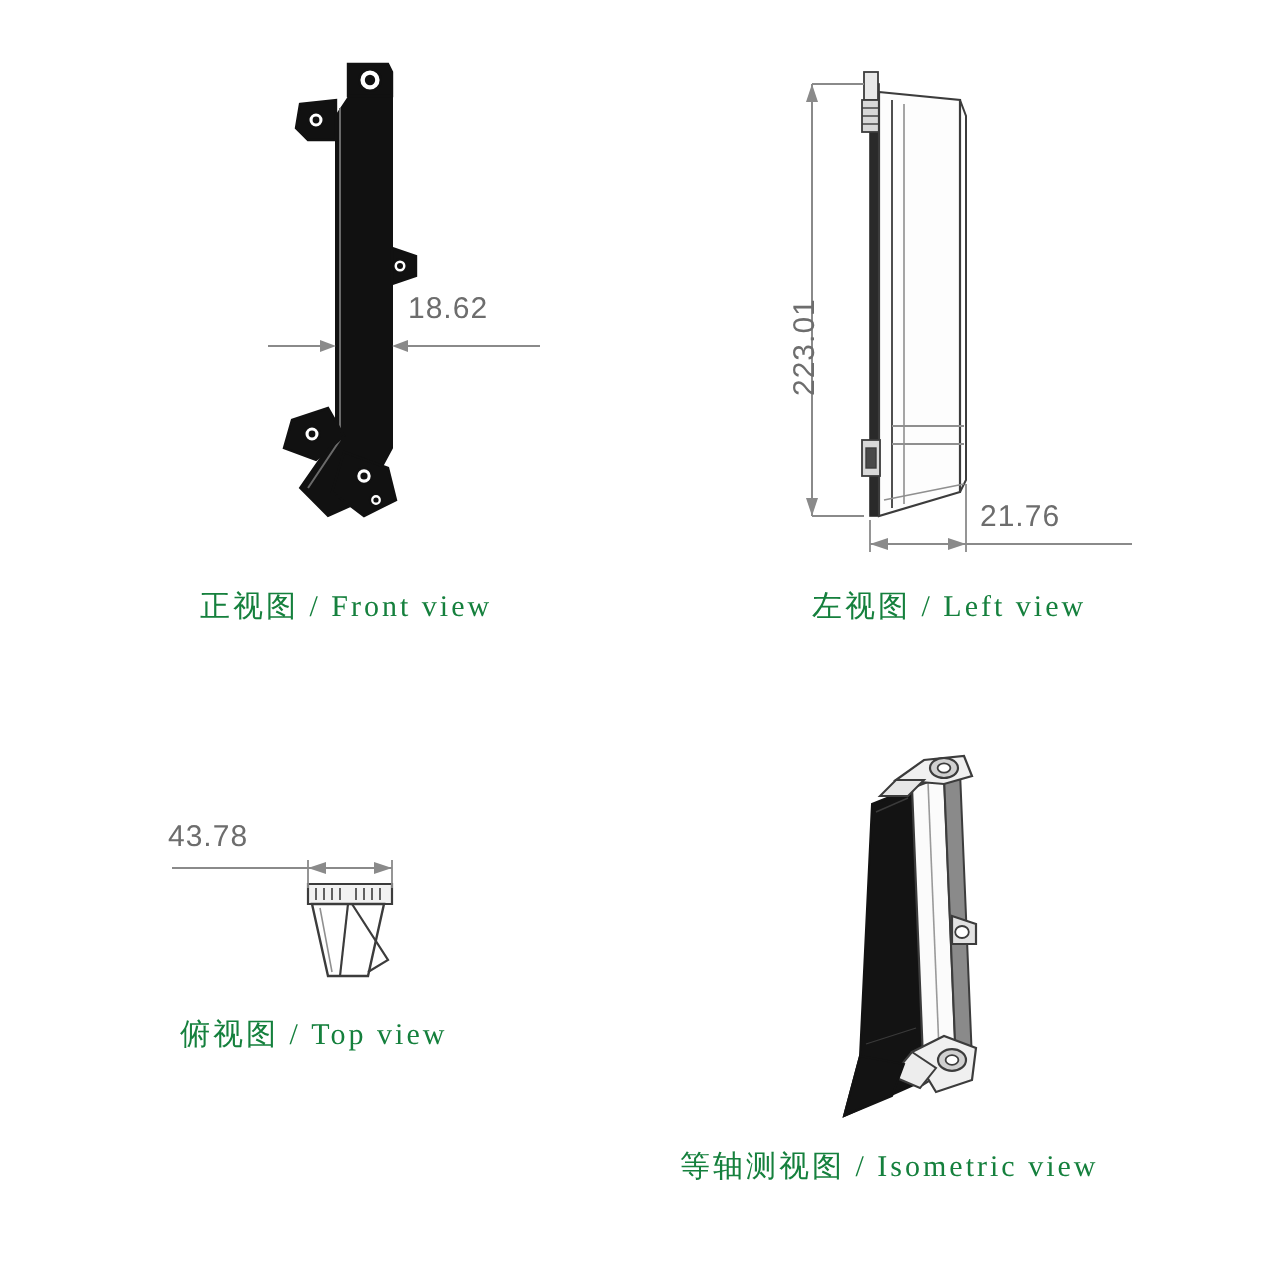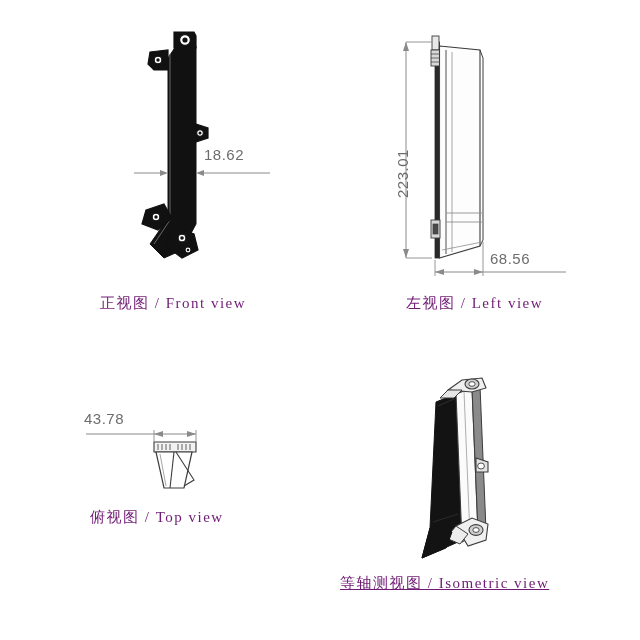--- a/index.html
+++ b/index.html
@@ -22,21 +22,21 @@
     height: 540px;
   }
   .view-panel {
     position: absolute;
   }
   .view-caption {
     position: absolute;
     font-family: "Liberation Serif", "DejaVu Serif", serif;
     font-size: 15px;
     letter-spacing: 1.5px;
-    color: #701a75;
+    color: #15803d;
     white-space: nowrap;
   }
   .dim-text {
     position: absolute;
     font-family: "Liberation Sans", "DejaVu Sans", sans-serif;
     font-size: 15px;
     color: #6d6d6d;
     letter-spacing: 0.5px;
     white-space: nowrap;
   }
@@ -133,21 +133,21 @@
       <g>
         <line x1="55" y1="232" x2="55" y2="248" stroke="#8a8a8a" stroke-width="0.9"></line>
         <line x1="103" y1="214" x2="103" y2="248" stroke="#8a8a8a" stroke-width="0.9"></line>
         <line x1="55" y1="244" x2="103" y2="244" stroke="#8a8a8a" stroke-width="1"></line>
         <path d="M 55 244 L 64 241 L 64 247 Z" fill="#8a8a8a"></path>
         <path d="M 103 244 L 94 241 L 94 247 Z" fill="#8a8a8a"></path>
         <line x1="103" y1="244" x2="186" y2="244" stroke="#8a8a8a" stroke-width="1"></line>
       </g>
     </svg>
     <span class="dim-text vertical" style="left:14px; top:170px;">223.01</span>
-    <span class="dim-text" style="left:110px; top:222px;">68.56</span>
+    <span class="dim-text" style="left:110px; top:222px;">21.76</span>
   </div>
 
   <span class="view-caption" style="left:406px; top:294px;">左视图 / Left view</span>
 
   <div class="view-panel" style="left:80px; top:400px; width:180px; height:100px;">
     <svg width="180" height="100" viewBox="0 0 180 100">
       <g>
 
         <path d="M 74 42 L 116 42 L 116 52 L 74 52 Z" fill="#f2f2f2" stroke="#3c3c3c" stroke-width="1.1"></path>
 
@@ -208,15 +208,15 @@
         <path d="M 56 154 L 72 146 L 88 152 L 86 168 L 68 174 Z" fill="#f0f0f0" stroke="#3c3c3c" stroke-width="1.1"></path>
         <ellipse cx="76" cy="158" rx="7" ry="5.4" fill="#d0d0d0" stroke="#3c3c3c" stroke-width="1.1"></ellipse>
         <ellipse cx="76" cy="158" rx="3.2" ry="2.4" fill="#ffffff" stroke="#3c3c3c" stroke-width="0.9"></ellipse>
         <path d="M 56 154 L 46 166 L 60 172 L 68 162 Z" fill="#ededed" stroke="#3c3c3c" stroke-width="1"></path>
 
         <path d="M 30 156 L 22 186 L 46 176 L 52 160 Z" fill="#131313" stroke="#131313" stroke-width="1"></path>
       </g>
     </svg>
   </div>
 
-  <span class="view-caption" style="left:340px; top:574px;text-decoration:underline;">等轴测视图 / Isometric view</span>
+  <span class="view-caption" style="left:340px; top:574px;">等轴测视图 / Isometric view</span>
 
 </div>
 
 </body></html>

